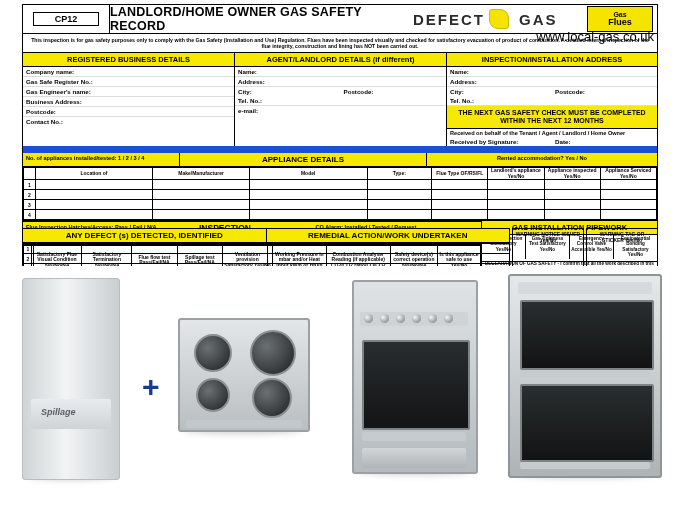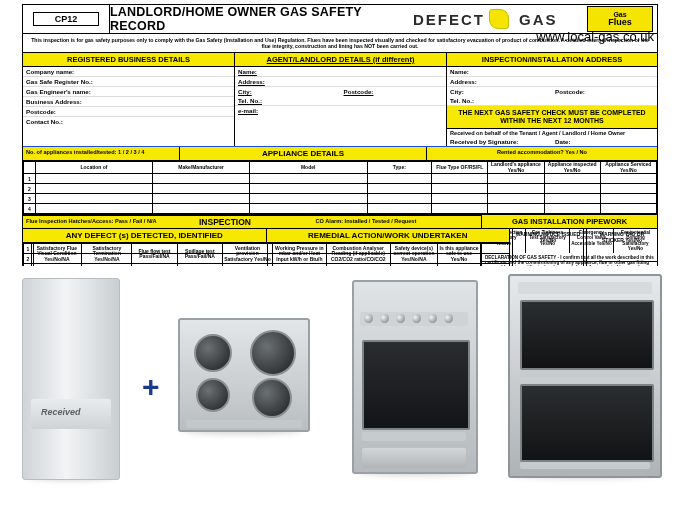--- a/index.html
+++ b/index.html
@@ -21,34 +21,34 @@
   .gsafe .g1{font-size:7px;font-weight:bold;line-height:7px;}
   .gsafe .g2{font-size:9px;font-weight:bold;line-height:9px;}
   .site{position:absolute;right:3px;bottom:-11px;font-size:13px;font-weight:normal;}
 
   .notice{height:18px;border-bottom:1px solid #000;display:flex;align-items:center;justify-content:center;text-align:center;font-size:5.2px;font-weight:bold;line-height:6px;padding:0 4px;}
 
   .cols{display:flex;}
   .col{border-right:1px solid #000;box-sizing:border-box;}
   .col:last-child{border-right:none;}
   .colA{width:212px;}
-  .colB{width:212px;text-decoration:underline;}
+  .colB{width:212px;}
   .colC{width:210px;}
 
   .bar{background:#f7e800;border-bottom:1px solid #000;font-size:7.5px;font-weight:bold;text-align:center;padding:2px 0;}
   .fieldline{font-size:6.2px;font-weight:bold;padding:1px 3px;border-bottom:1px solid #ddd;}
   .fieldline.nb{border-bottom:none;}
   .row2{display:flex;}
   .row2 .f{flex:1;font-size:6.2px;font-weight:bold;padding:1px 3px;}
 
   .yellowblock{background:#f7e800;font-size:7px;font-weight:bold;text-align:center;padding:3px 2px;line-height:8px;border-bottom:1px solid #000;}
   .smalltxt{font-size:5.6px;font-weight:bold;padding:1px 3px;}
 
   
-  .appl{border-top:1px solid #1d4ed8;}
+  .appl{border-top:7px solid #1d4ed8;}
   .applhdr{display:flex;background:#f7e800;border-bottom:1px solid #000;}
   .applhdr .left{font-size:5.6px;font-weight:bold;padding:2px 3px;width:150px;border-right:1px solid #000;}
   .applhdr .mid{flex:1;text-align:center;font-size:8px;font-weight:bold;padding:2px 0;}
   .applhdr .right{width:230px;font-size:5.6px;font-weight:bold;text-align:center;padding:2px 0;border-left:1px solid #000;}
   table.grid{border-collapse:collapse;width:100%;}
   table.grid th,table.grid td{border:1px solid #000;font-size:5px;font-weight:bold;text-align:center;padding:0;height:9px;}
   table.grid th{background:#ffffff;line-height:5.5px;}
   table.grid td.num{width:10px;}
 
   .inspbar{display:flex;background:#f7e800;border-top:1px solid #000;border-bottom:1px solid #000;}
@@ -365,21 +365,21 @@
         <div class="warnbox" style="flex:1;">WARNING TAG OR STICKER Yes/No</div>
       </div>
     </div>
   </div>
 
   <div class="photos">
 
     <div class="shadow" style="left:6px;top:206px;width:86px;height:8px;"></div>
     <div class="boiler">
       <div class="panel"></div>
-      <div class="brand">Received</div>
+      <div class="brand">Spillage</div>
     </div>
 
     <div class="plus">+</div>
 
     <div class="shadow" style="left:160px;top:160px;width:120px;height:8px;"></div>
     <div class="hob">
       <div class="burner" style="left:14px;top:14px;width:34px;height:34px;"></div>
       <div class="burner" style="left:70px;top:10px;width:42px;height:42px;"></div>
       <div class="burner" style="left:16px;top:58px;width:30px;height:30px;"></div>
       <div class="burner" style="left:72px;top:58px;width:36px;height:36px;"></div>

